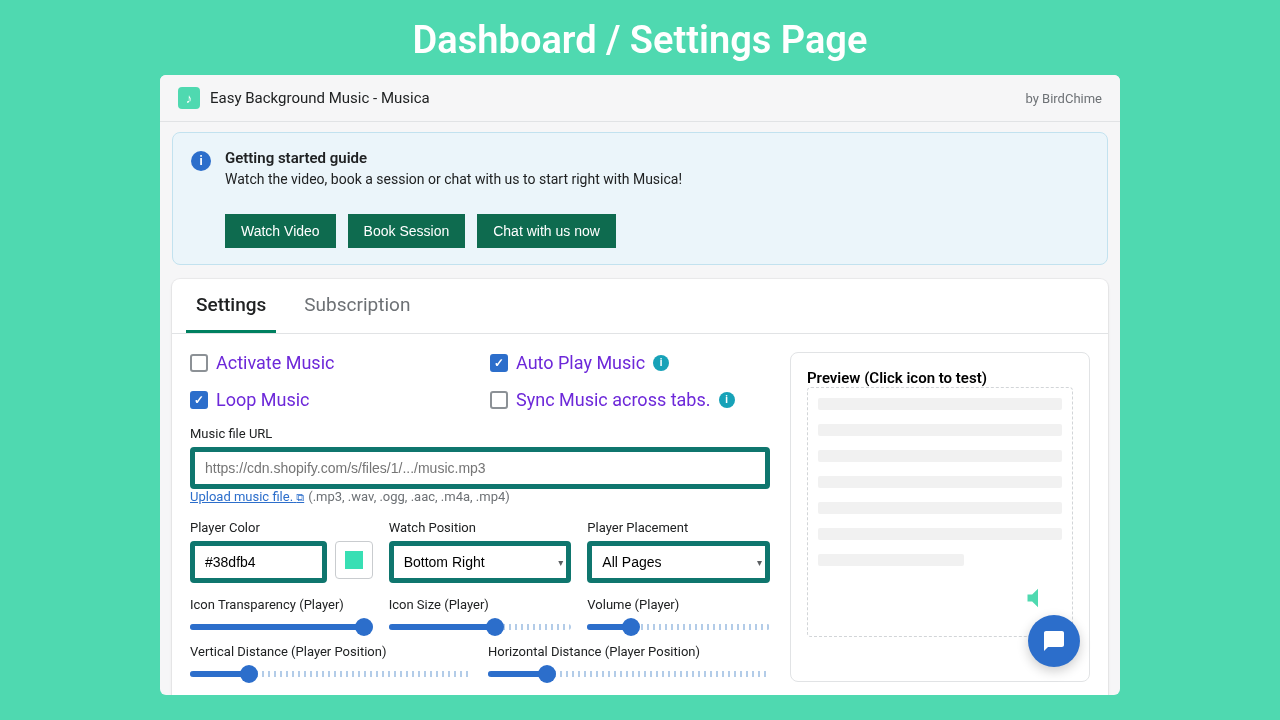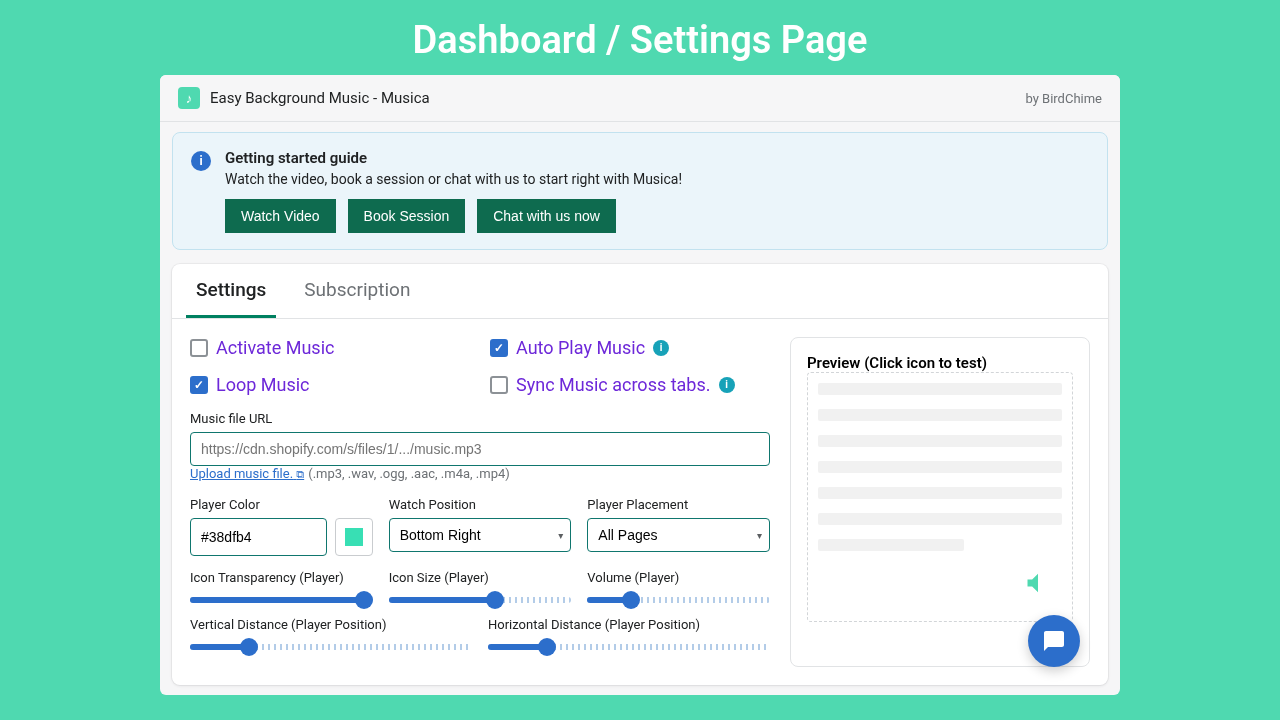--- a/index.html
+++ b/index.html
@@ -60,21 +60,21 @@
   width: 20px; height: 20px; border-radius: 50%;
   background: #2c6ecb;
   color: #fff;
   font-size: 12px; font-weight: bold;
   display: flex; align-items: center; justify-content: center;
   flex-shrink: 0;
   margin-top: 2px;
 }
 .info-circle.sm { width: 16px; height: 16px; background: #17a2b8; font-size: 10px; margin-top:0;}
 .guide-title { font-size: 15px; font-weight: 600; color: #202223; margin-bottom: 4px;}
-.guide-desc { font-size: 14px; color: #202223; margin-bottom: 12px;}
+.guide-desc { font-size: 14px; color: #202223; margin-bottom: 27px;}
 .guide-buttons { display: flex; gap: 12px; }
 .btn-primary {
   background: #0e6b4f;
   color: #fff;
   border: none;
   border-radius: 0;
   padding: 9px 16px;
   font-size: 14px;
   cursor: pointer;
 }
@@ -107,21 +107,21 @@
   width: 18px; height: 18px; border: 2px solid #8c9196; border-radius: 3px;
   cursor: pointer; display: flex; align-items: center; justify-content: center;
 }
 .checkbox.checked { background: #2c6ecb; border-color: #2c6ecb; }
 .checkbox.checked::after { content:"✓"; color:#fff; font-size:12px; font-weight:bold;}
 .check-label { font-size: 18px; color: #6d28d9; }
 .form-label { font-size: 13px; color: #202223; margin-bottom: 6px; display:block;}
 .text-input, .select {
   width: 100%;
   padding: 8px 10px;
-  border: 1px solid #0f766e;
+  border: 5px solid #0f766e;
   border-radius: 4px;
   font-size: 14px;
   background: #fff;
 }
 .select { appearance: none; background-image: none; }
 .select-wrap { position: relative; }
 .select-arrow {
   position: absolute; right: 8px; top: 50%; transform: translateY(-50%);
   font-size: 10px; color: #5c5f62; pointer-events:none;
 }

